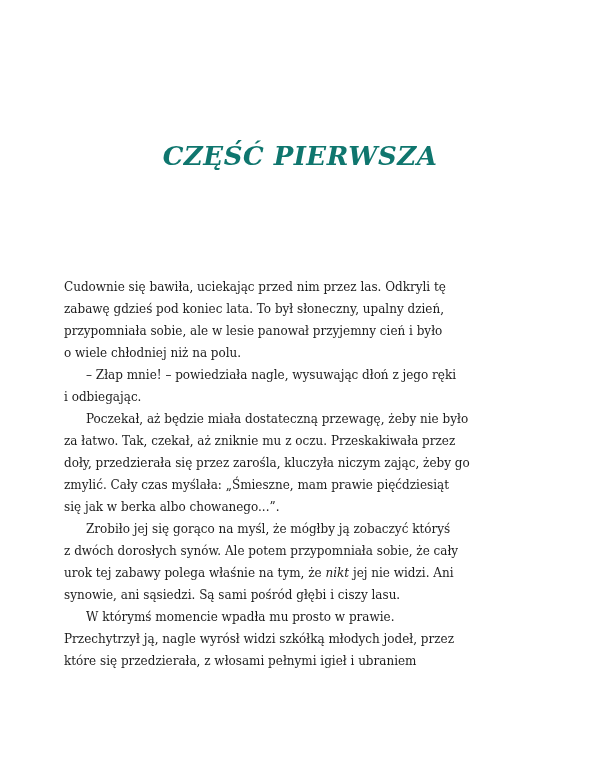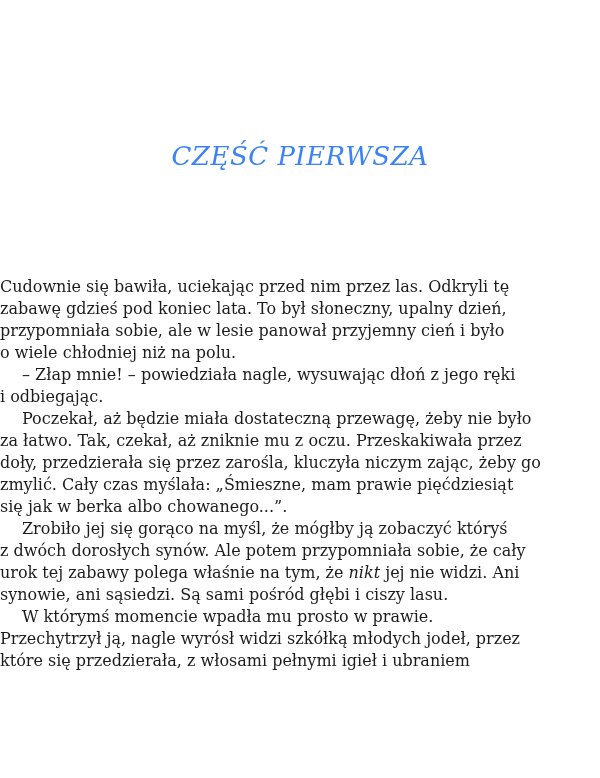--- a/index.html
+++ b/index.html
@@ -18,30 +18,31 @@
     position: relative;
     width: 600px;
     height: 778px;
     background: #ffffff;
   }
   .part-title {
     margin: 0;
     padding-top: 142px;
     font-size: 26px;
     line-height: 28px;
-    font-weight: normal;
+    font-weight: bold;
     font-style: italic;
     text-align: center;
     letter-spacing: 0.5px;
-    color: #3b82f6;
+    color: #0f766e;
   }
   .body-text {
     margin-top: 106px;
+    margin-left: 64px;
     width: 490px;
-    font-size: 16px;
+    font-size: 12px;
     line-height: 22px;
   }
   .para {
     margin: 0;
     padding: 0;
   }
   .line {
     display: block;
     white-space: nowrap;
   }

